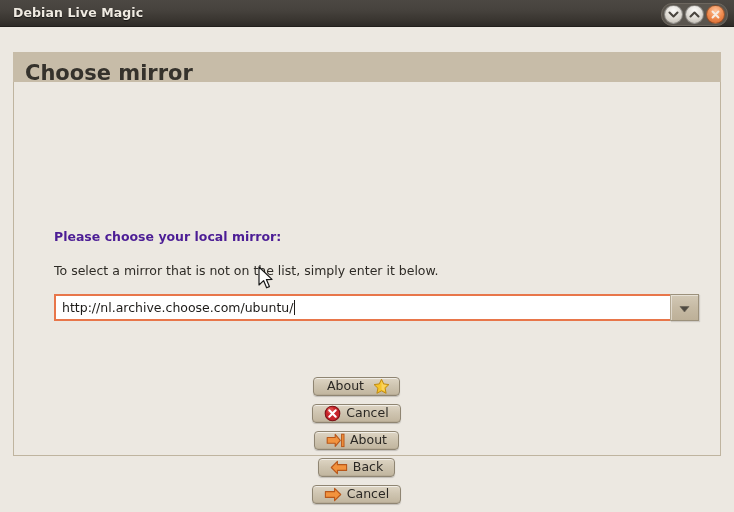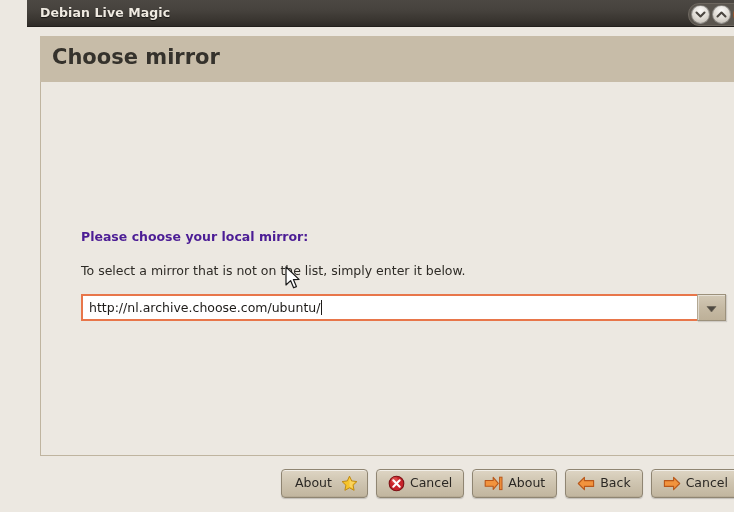--- a/index.html
+++ b/index.html
@@ -10,21 +10,20 @@
     overflow: hidden;
     font-family: "DejaVu Sans", "Liberation Sans", sans-serif;
     background: #ece8e1;
   }
 
   #window {
     position: relative;
     width: 634px;
     height: 512px;
     background: #ece8e1;
-    margin-left: 27px;
   }
 
   
   #titlebar {
     position: absolute;
     left: 0; top: 0;
     width: 734px;
     height: 27px;
     background: linear-gradient(to bottom, #4c4843 0%, #46423d 40%, #3a3631 75%, #2e2b27 100%);
     border-bottom: 1px solid #221f1c;
@@ -64,21 +63,21 @@
     background: radial-gradient(circle at 50% 28%, #fbfaf8 0%, #dedad3 55%, #b8b3aa 100%);
   }
   .wc.close {
     background: radial-gradient(circle at 50% 28%, #ffc29a 0%, #f08b4f 50%, #d2632a 100%);
   }
   .wc svg { display: block; }
 
   
   #header {
     position: absolute;
-    left: 13px; top: 36px;
+    left: 13px; top: 52px;
     width: 708px;
     height: 46px;
     background: #c7bca8;
   }
   #header-title {
     position: absolute;
     left: 12px; top: 9px;
     font-size: 21px;
     font-weight: bold;
     color: #35322c;
@@ -170,20 +169,21 @@
   #buttonbar {
     position: absolute;
     left: 0; top: 462px;
     width: 734px;
     height: 42px;
     display: flex;
     justify-content: flex-end;
     align-items: center;
     gap: 8px;
     padding-right: 21px;
+    flex-direction: column;
   }
   .btn {
     height: 29px;
     background: linear-gradient(to bottom, #ded5c4 0%, #cfc5b1 45%, #c1b59e 100%);
     border: 1px solid #8f8572;
     border-radius: 4px;
     box-shadow: inset 0 1px 0 rgba(255,255,255,.6),
                 inset 0 -1px 0 rgba(0,0,0,.05),
                 0 1px 1px rgba(0,0,0,.18);
     display: flex;

